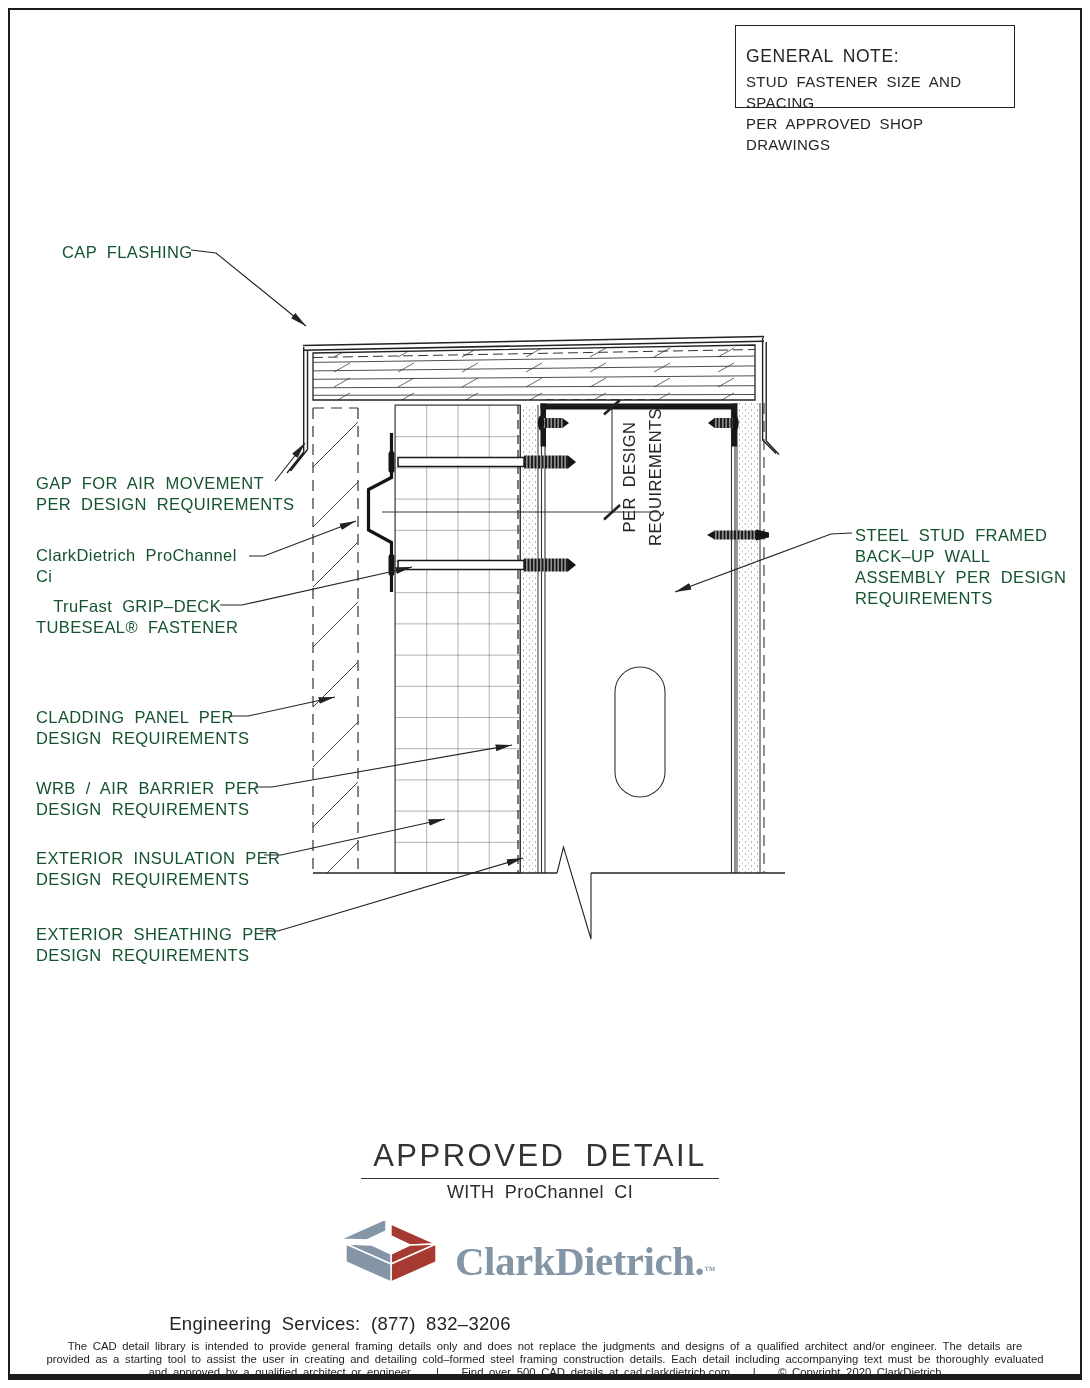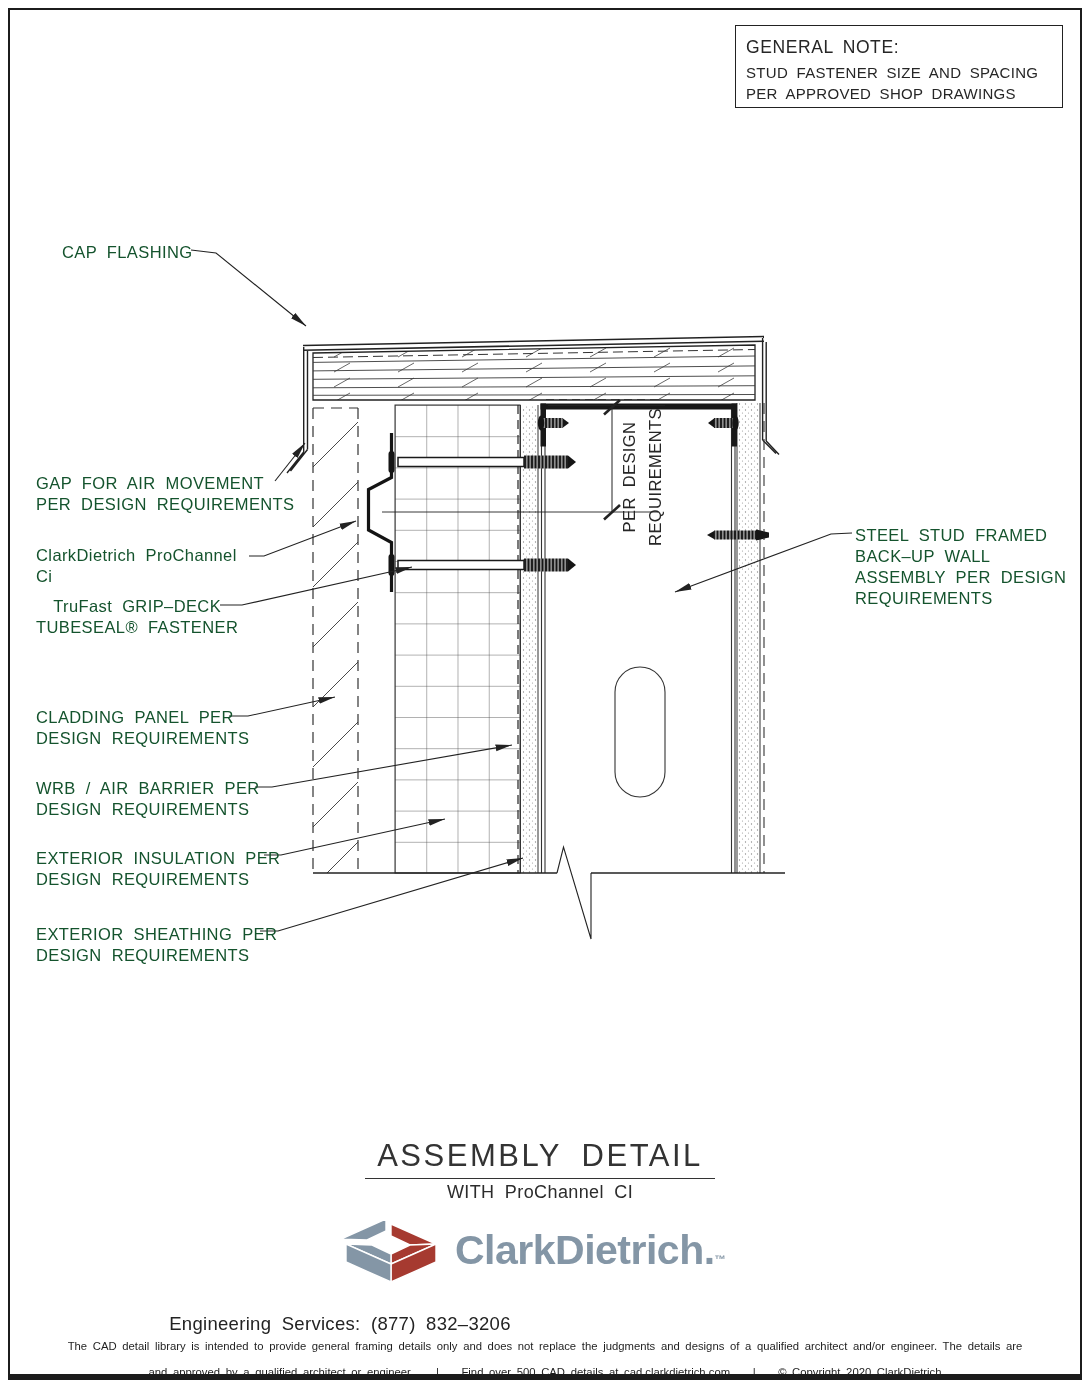--- a/index.html
+++ b/index.html
@@ -3,37 +3,37 @@
 <meta charset="utf-8">
 <style>
   html,body{margin:0;padding:0;background:#ffffff;}
   .page{position:relative;width:1090px;height:1388px;background:#ffffff;overflow:hidden;
         font-family:"Liberation Sans",sans-serif;color:#262626;}
   .frame{position:absolute;left:8px;top:8px;right:8px;bottom:8px;
          border:2px solid #1c1c1c;border-bottom-width:6px;}
   svg.draw{position:absolute;left:0;top:0;}
   .lbl{position:absolute;font-size:16.5px;letter-spacing:.4px;word-spacing:5px;
        line-height:1.27;white-space:pre-line;color:#14532d;}
-  .note-box{position:absolute;left:735px;top:25px;width:328px;height:83px;
-            border:1.7px solid #222;box-sizing:border-box;padding:11px 10px;}
+  .note-box{position:absolute;left:735px;top:25px;width:280px;height:83px;
+            border:1.7px solid #222;box-sizing:border-box;padding:20px 10px;}
   .note-title{font-size:17.5px;letter-spacing:.6px;word-spacing:4px;margin-bottom:4px;}
   .note-body{font-size:15px;letter-spacing:.3px;word-spacing:4px;line-height:1.4;white-space:pre-line;}
   .dim-vert{position:absolute;left:616px;top:552px;width:150px;height:58px;
             transform:rotate(-90deg);transform-origin:top left;
             font-size:16.5px;letter-spacing:.4px;word-spacing:5px;line-height:1.6;
             text-align:center;white-space:pre-line;color:#262626;}
   .title-main{position:absolute;left:345px;top:1138px;width:390px;text-align:center;
               font-size:31px;letter-spacing:2.5px;word-spacing:9px;color:#333;}
   .title-main span{display:inline-block;border-bottom:1.7px solid #333;padding:0 12px 4px 12px;}
   .title-sub{position:absolute;left:345px;top:1182px;width:390px;text-align:center;
              font-size:18px;letter-spacing:.4px;word-spacing:5px;color:#2c2c2c;}
   .logo{position:absolute;left:343px;top:1221px;width:420px;height:78px;}
   .logo-mark{position:absolute;left:0;top:0;}
-  .logo-word{position:absolute;left:112px;top:6px;font-size:41px;font-weight:bold;
-             letter-spacing:-.5px;color:#8496a6;}
+  .logo-word{position:absolute;left:112px;top:16px;font-size:41px;font-weight:bold;
+             letter-spacing:-.5px;color:#8496a6;font-family:Liberation Serif, serif;}
   .logo-tm{font-size:11px;font-weight:bold;color:#8496a6;vertical-align:1px;}
   .svc{position:absolute;top:1313px;font-size:18.5px;letter-spacing:.3px;word-spacing:5px;
        width:400px;text-align:center;color:#232323;}
   .svc.eng{left:140px;} .svc.tech{left:570px;}
   .disc{position:absolute;left:22px;width:1046px;text-align:center;font-size:11.3px;
         line-height:12.8px;word-spacing:2.5px;color:#1f1f1f;}
 </style>
 </head>
 <body>
 
@@ -192,21 +192,21 @@
   <div class="lbl" style="left:36px;top:924px;">EXTERIOR SHEATHING PER
 DESIGN REQUIREMENTS</div>
   <div class="lbl" style="left:855px;top:525px;">STEEL STUD FRAMED
 BACK–UP WALL
 ASSEMBLY PER DESIGN
 REQUIREMENTS</div>
   <div class="dim-vert">PER DESIGN
 REQUIREMENTS</div>
 
   <div class="title-main">
-    <span>ASSEMBLY DETAIL</span>
+    <span>APPROVED DETAIL</span>
   </div>
   <div class="title-sub">WITH ProChannel CI</div>
 
   <div class="logo">
     <svg class="logo-mark" width="100" height="76" viewBox="0 0 100 76">
 
       <polygon points="3,23 48,3 48,15 29,24" transform="translate(-5,-5)" fill="#8496a6" stroke="#ffffff" stroke-width="1.4"></polygon>
 
       <polygon points="48,3 93,23 67,24 48,15" fill="#a63a30" stroke="#ffffff" stroke-width="1.4"></polygon>
       <polygon points="93,23 48,43 48,33 67,24" fill="#a63a30" stroke="#ffffff" stroke-width="1.4"></polygon>
@@ -214,14 +214,15 @@
 
       <polygon points="48,43 3,23 29,24 48,33" fill="#8496a6" stroke="#ffffff" stroke-width="1.4"></polygon>
       <polygon points="3,23 3,41 48,61 48,43" fill="#8496a6" stroke="#ffffff" stroke-width="1.4"></polygon>
     </svg>
     <div class="logo-word"><span>ClarkDietrich.</span><span class="logo-tm">™</span></div>
   </div>
 
   <div class="svc eng">Engineering Services: (877) 832–3206</div>
 
   <div class="disc" style="top:1340px;">The CAD detail library is intended to provide general framing details only and does not replace the judgments and designs of a qualified architect and/or engineer. The details are</div>
+  <div class="disc" style="top:1353px;">provided as a starting tool to assist the user in creating and detailing cold–formed steel framing construction details. Each detail including accompanying text must be thoroughly evaluated</div>
   <div class="disc" style="top:1366px;">and approved by a qualified architect or engineer.&nbsp;&nbsp;&nbsp;&nbsp;|&nbsp;&nbsp;&nbsp;&nbsp;Find over 500 CAD details at cad.clarkdietrich.com&nbsp;&nbsp;&nbsp;&nbsp;|&nbsp;&nbsp;&nbsp;&nbsp;© Copyright 2020 ClarkDietrich</div>
 </div>
 
 </body></html>

